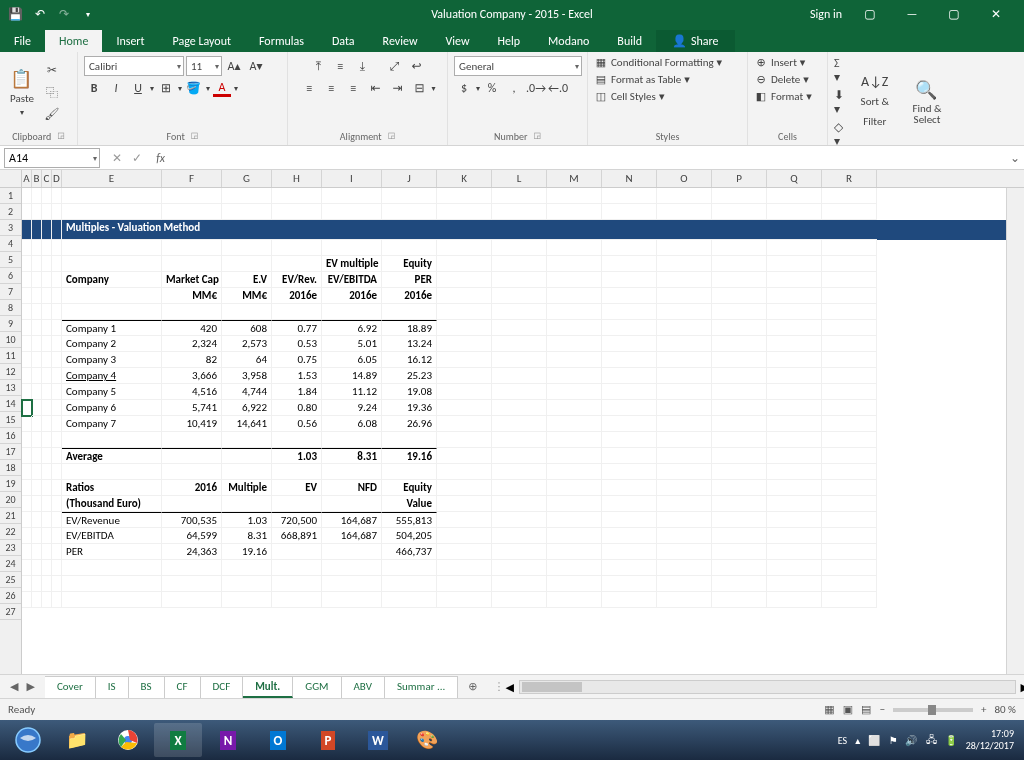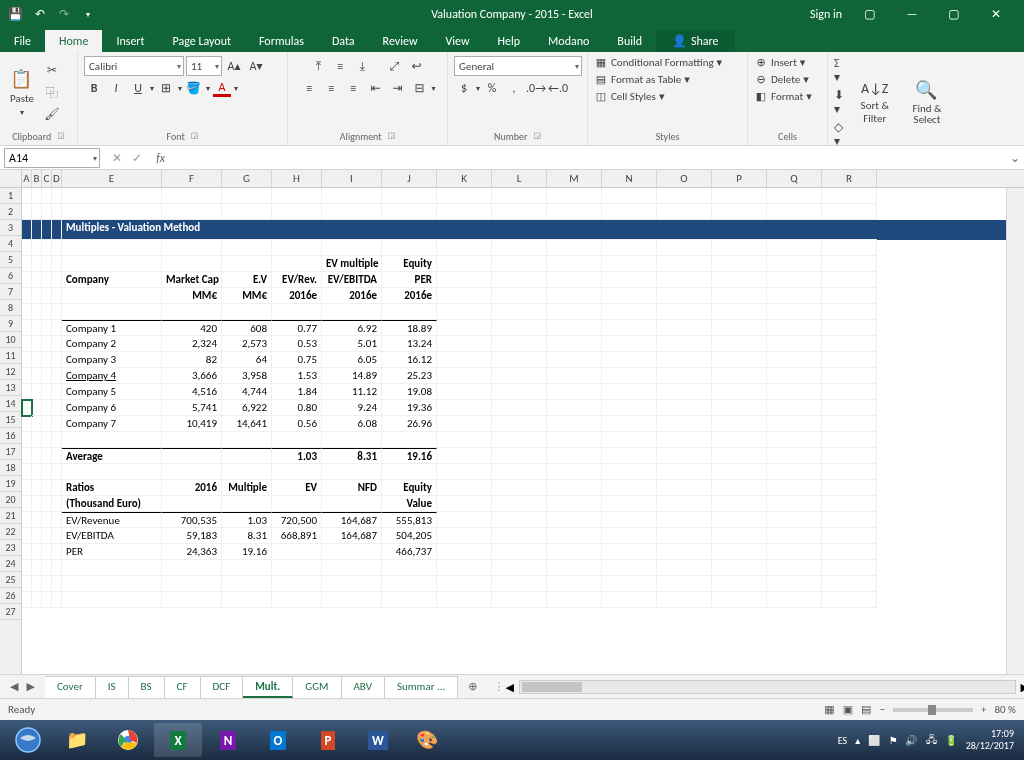--- a/index.html
+++ b/index.html
@@ -229,21 +229,21 @@
   </div>
   <div class="group" style="width:130px;border-right:none">
     <div class="group-body">
       <div class="stack" style="gap:4px;font-size:12px">
         <span>Σ ▾</span>
         <span>⬇ ▾</span>
         <span>◇ ▾</span>
       </div>
       <div class="btn">
           <span class="ico" style="font-size:14px">A↓Z</span>
-          <span style="text-align:center;line-height:13px">Sort &amp; Filter</span>
+          <span style="text-align:center;line-height:20px">Sort &amp; Filter</span>
         </div>
       <div class="btn">
           <span class="ico">🔍</span>
           <span style="text-align:center;line-height:11px">Find &amp; Select</span>
         </div>
     </div>
     <div class="group-label">
         <span>Editing</span>
       </div>
   </div>
@@ -735,21 +735,21 @@
           <div class="cell" style="width: 55px;"></div>
           <div class="cell" style="width: 55px;"></div>
           <div class="cell" style="width: 55px;"></div>
         </div>
         <div class="crow">
           <div class="cell" style="width: 10px;"></div>
           <div class="cell" style="width: 10px;"></div>
           <div class="cell" style="width: 10px;"></div>
           <div class="cell" style="width: 10px;"></div>
           <div class="cell" style="width: 100px;">EV/EBITDA</div>
-          <div class="cell r" style="width: 60px;">59,183</div>
+          <div class="cell r" style="width: 60px;">64,599</div>
           <div class="cell r" style="width: 50px;">8.31</div>
           <div class="cell r" style="width: 50px;">668,891</div>
           <div class="cell r" style="width: 60px;">164,687</div>
           <div class="cell r" style="width: 55px;">504,205</div>
           <div class="cell" style="width: 55px;"></div>
           <div class="cell" style="width: 55px;"></div>
           <div class="cell" style="width: 55px;"></div>
           <div class="cell" style="width: 55px;"></div>
           <div class="cell" style="width: 55px;"></div>
           <div class="cell" style="width: 55px;"></div>

